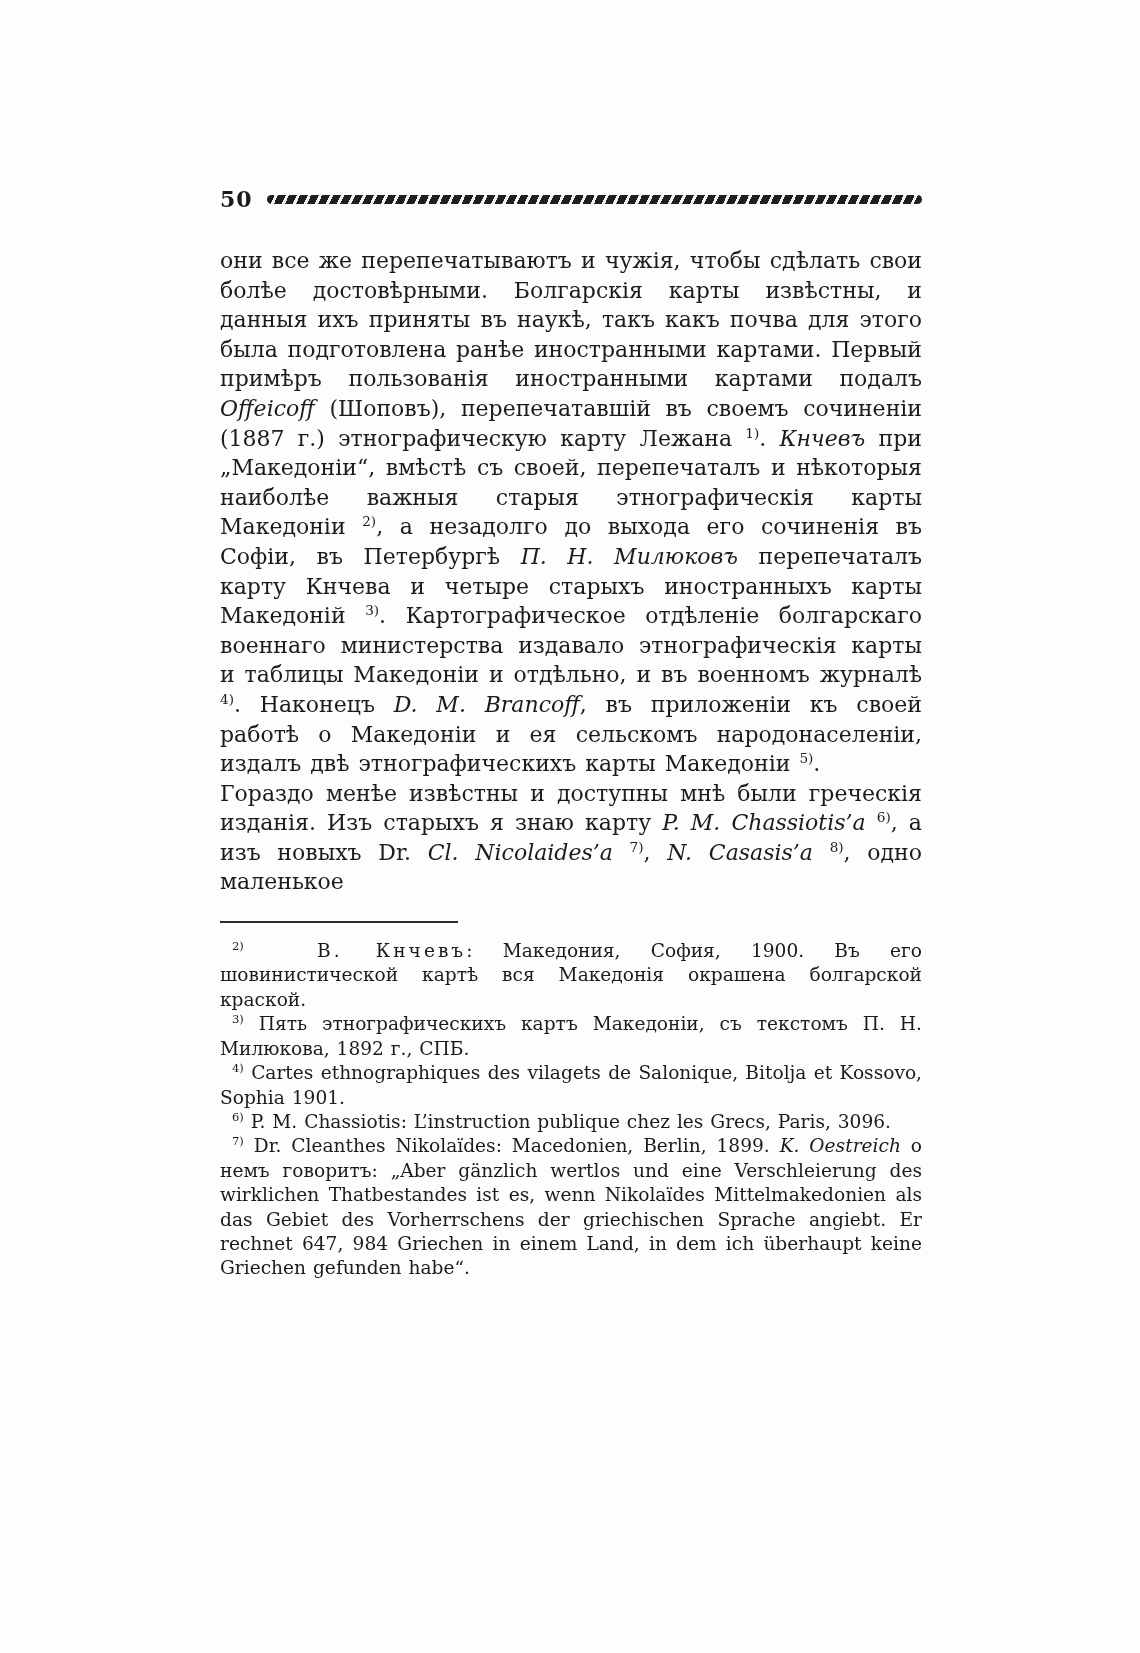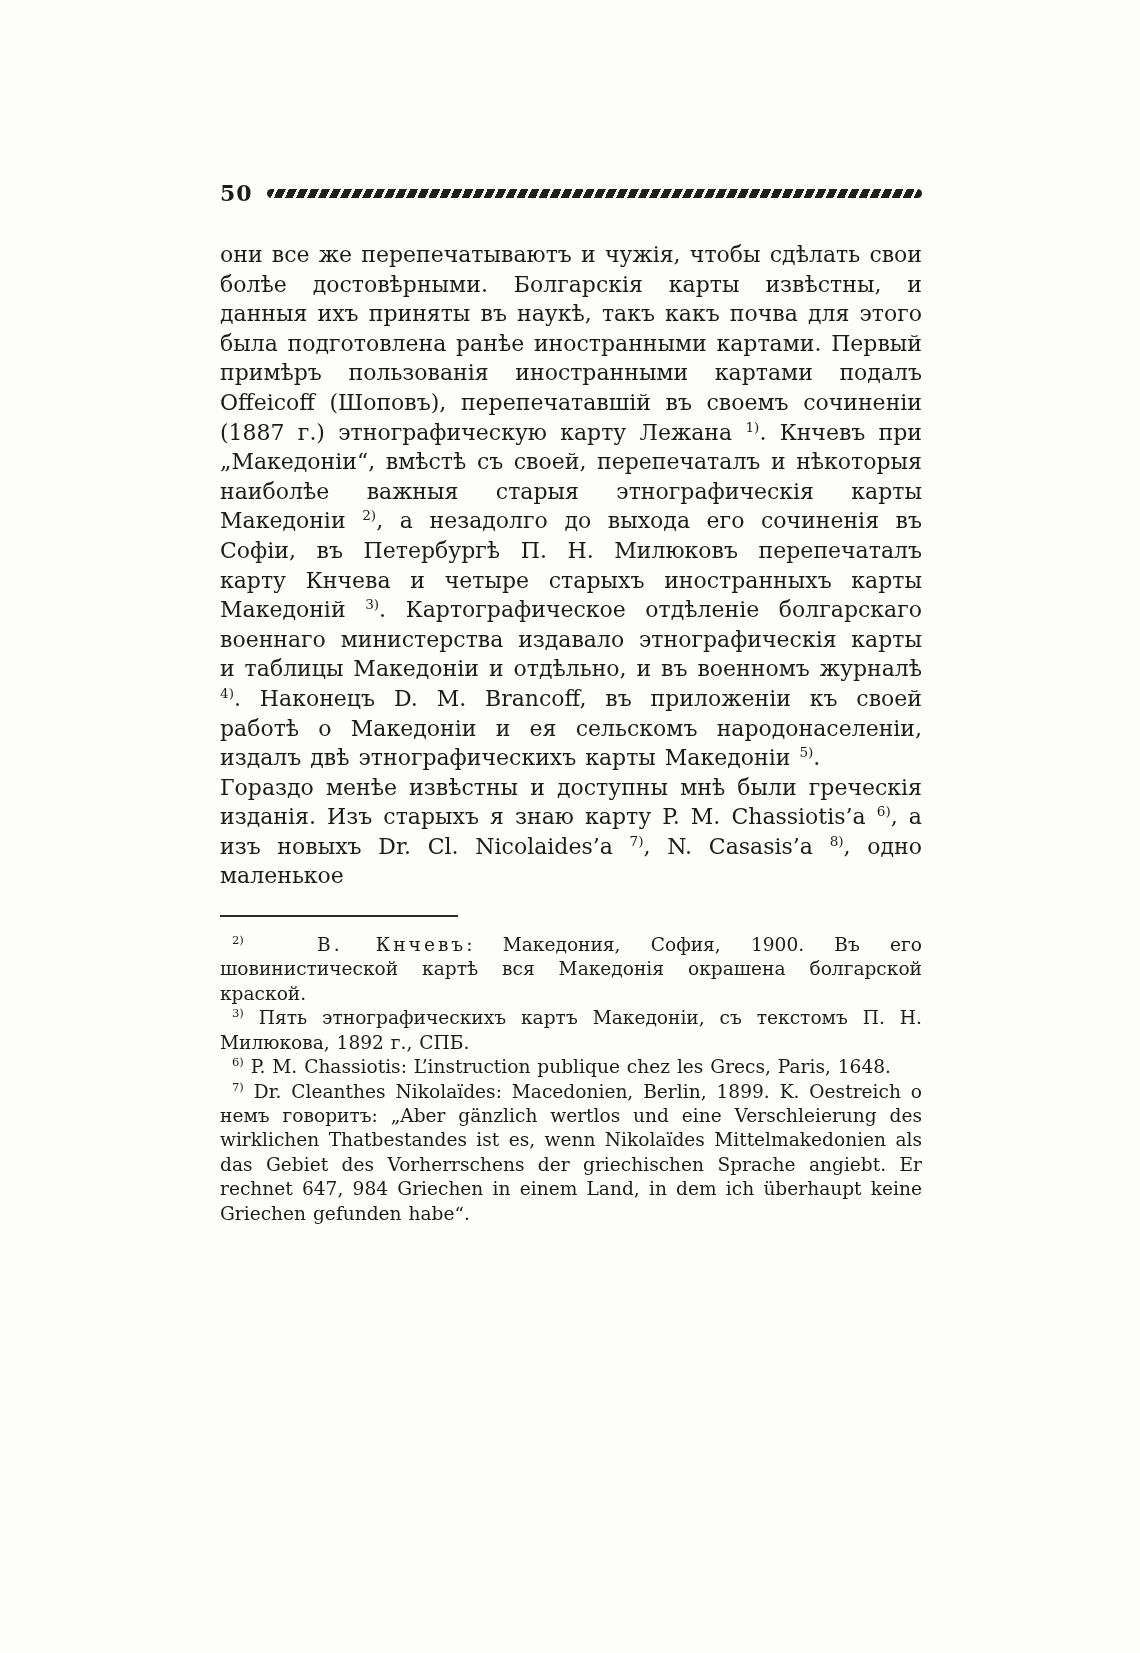--- a/index.html
+++ b/index.html
@@ -12,21 +12,21 @@
     width: 1140px;
     height: 1653px;
     margin: 0 auto;
     background: #fdfdfb;
     color: #1b1b1b;
     overflow: hidden;
   }
   .content {
     position: absolute;
     left: 220px;
-    top: 180px;
+    top: 186px;
     width: 702px;
   }
   .page-header {
     display: flex;
     align-items: center;
   }
   .page-number {
     font-size: 22px;
     font-weight: bold;
     letter-spacing: 1px;
@@ -50,21 +50,21 @@
     text-align: justify;
     margin: 0;
     word-spacing: 2px;
   }
   .para + .para { }
   sup {
     font-size: 62%;
     line-height: 0;
     vertical-align: super;
   }
-  .it { }
+  .it { font-style: italic; }
   .sp { letter-spacing: 3px; margin-left: 43px; }
   .fn-rule {
     width: 238px;
     border: 0;
     border-top: 2px solid #2b2b2b;
     margin: 24px 0 16px 0;
   }
   .footnotes { display: block; }
   .footnote {
     font-size: 18.6px;
@@ -89,18 +89,19 @@
     <main class="body-text">
       <p class="para"><span>они все же перепечатываютъ и чужія, чтобы сдѣлать свои болѣе достовѣрными. Болгарскія карты извѣстны, и данныя ихъ приняты въ наукѣ, такъ какъ почва для этого была подготовлена ранѣе иностранными картами. Первый примѣръ пользованія иностранными картами подалъ </span><span class="it">Offeicoff</span><span> (Шоповъ), перепечатавшій въ своемъ сочиненіи (1887 г.) этнографическую карту Лежана </span><sup>1)</sup><span>. </span><span class="it">Кнчевъ</span><span> при „Македоніи“, вмѣстѣ съ своей, перепечаталъ и нѣкоторыя наиболѣе важныя старыя этнографическія карты Македоніи </span><sup>2)</sup><span>, а незадолго до выхода его сочиненія въ Софіи, въ Петербургѣ </span><span class="it">П. Н. Милюковъ</span><span> перепечаталъ карту Кнчева и четыре старыхъ иностранныхъ карты Македоній </span><sup>3)</sup><span>. Картографическое отдѣленіе болгарскаго военнаго министерства издавало этнографическія карты и таблицы Македоніи и отдѣльно, и въ военномъ журналѣ </span><sup>4)</sup><span>. Наконецъ </span><span class="it">D. M. Brancoff</span><span>, въ приложеніи къ своей работѣ о Македоніи и ея сельскомъ народонаселеніи, издалъ двѣ этнографическихъ карты Македоніи </span><sup>5)</sup><span>.</span></p>
       <p class="para"><span>Гораздо менѣе извѣстны и доступны мнѣ были греческія изданія. Изъ старыхъ я знаю карту </span><span class="it">P. M. Chassiotis’a</span><span> </span><sup>6)</sup><span>, а изъ новыхъ Dr. </span><span class="it">Cl. Nicolaides’a</span><span> </span><sup>7)</sup><span>, </span><span class="it">N. Casasis’a</span><span> </span><sup>8)</sup><span>, одно маленькое</span></p>
     </main>
 
     <hr class="fn-rule">
 
     <section class="footnotes">
         <p class="footnote"><sup>2)</sup> <span class="sp">В. Кнчевъ</span><span>: Македония, София, 1900. Въ его шовинистической картѣ вся Македонія окрашена болгарской краской.</span></p>
         <p class="footnote"><sup>3)</sup> <span>Пять этнографическихъ картъ Македоніи, съ текстомъ П. Н. Милюкова, 1892 г., СПБ.</span></p>
-        <p class="footnote"><sup>6)</sup> <span>P. M. Chassiotis: L’instruction publique chez les Grecs, Paris, 1648.</span></p>
+        <p class="footnote"><sup>4)</sup> <span>Cartes ethnographiques des vilagets de Salonique, Bitolja et Kossovo, Sophia 1901.</span></p>
+        <p class="footnote"><sup>6)</sup> <span>P. M. Chassiotis: L’instruction publique chez les Grecs, Paris, 3096.</span></p>
         <p class="footnote"><sup>7)</sup> <span>Dr. Cleanthes Nikolaïdes: Macedonien, Berlin, 1899. </span><span class="it">K. Oestreich</span><span> о немъ говоритъ: „Aber gänzlich wertlos und eine Verschleierung des wirklichen Thatbestandes ist es, wenn Nikolaïdes Mittelmakedonien als das Gebiet des Vorherrschens der griechischen Sprache angiebt. Er rechnet 647, 984 Griechen in einem Land, in dem ich überhaupt keine Griechen gefunden habe“.</span></p>
       </section>
 
   </div>
 </div>
 
 </body></html>

